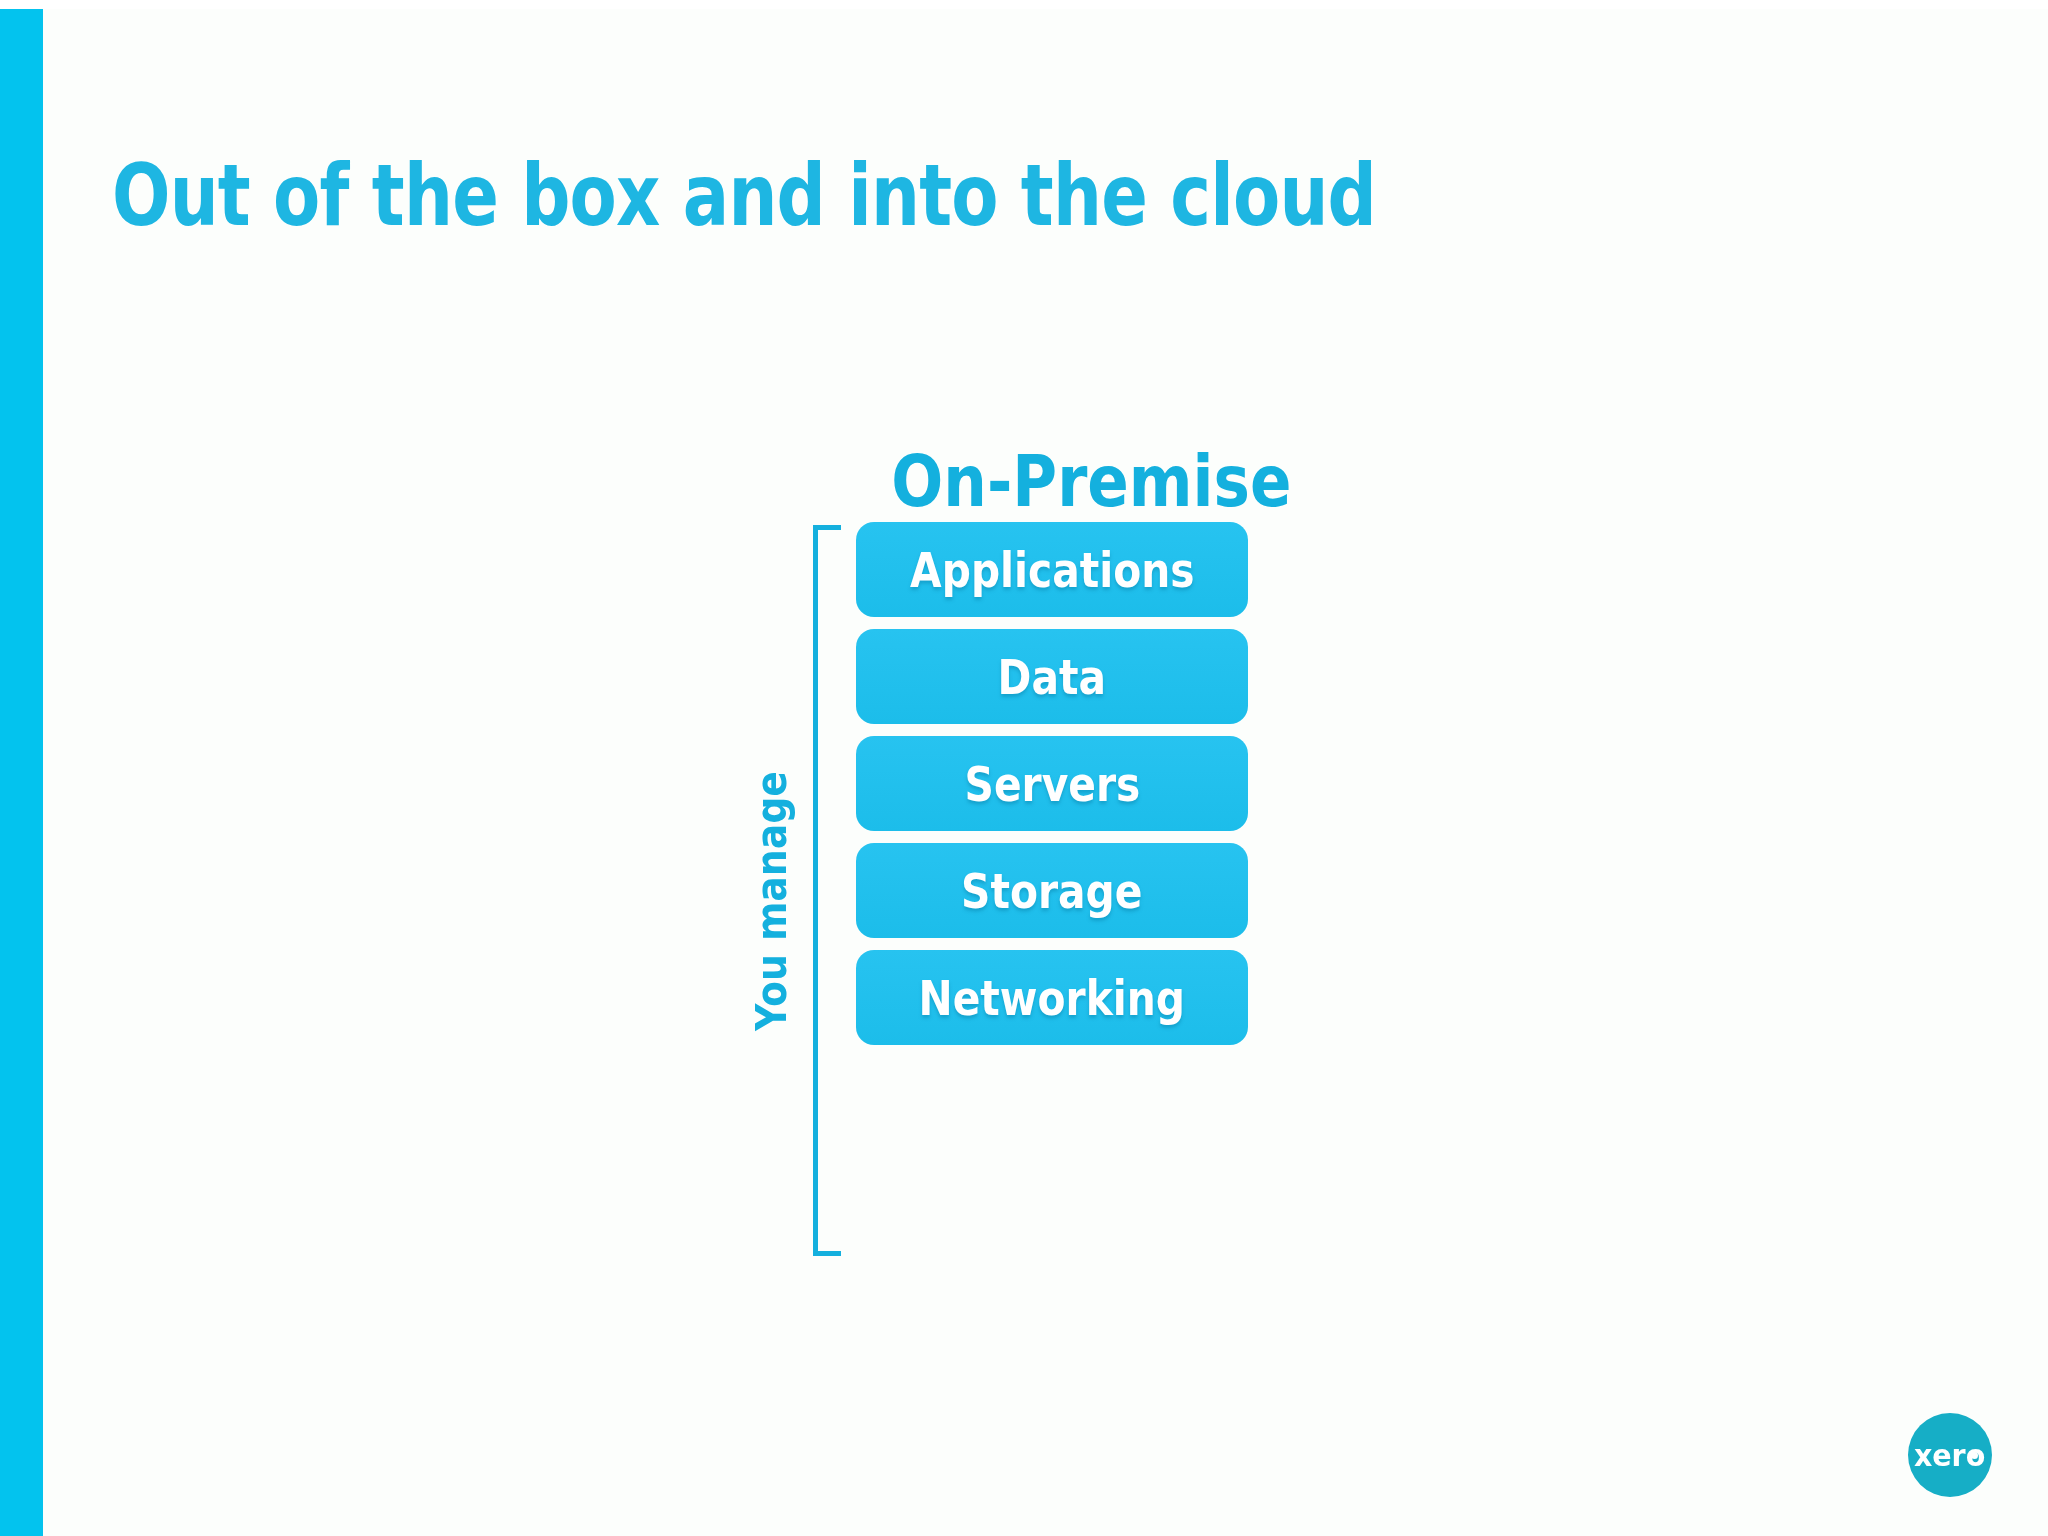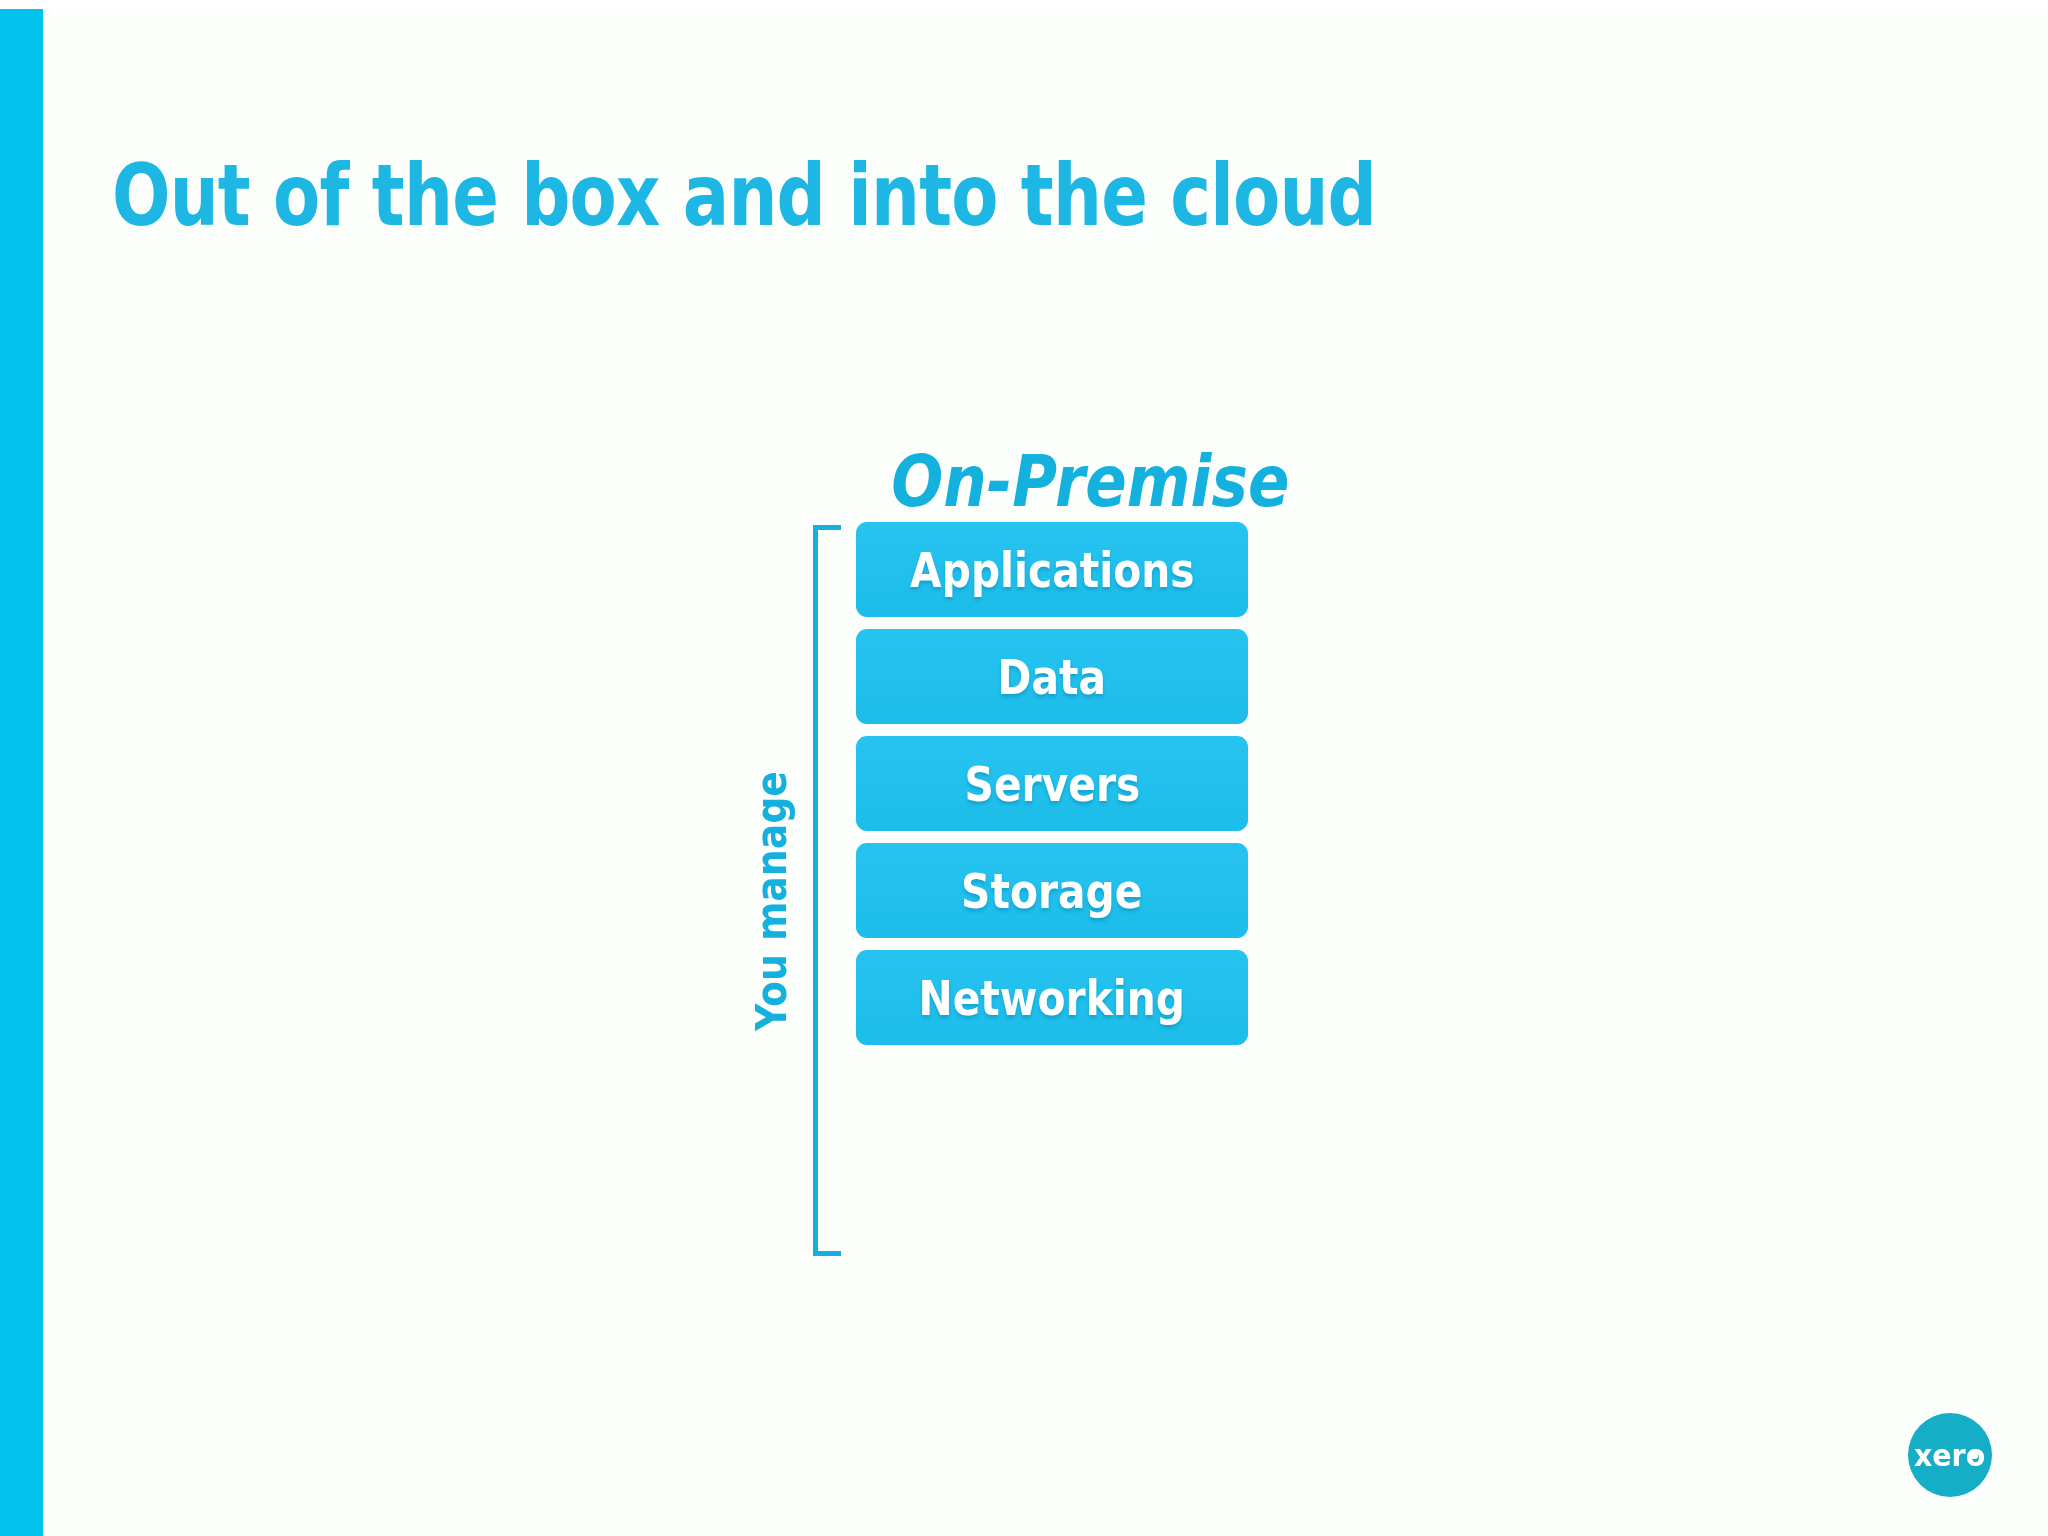--- a/index.html
+++ b/index.html
@@ -37,34 +37,33 @@
     transform:scaleX(0.80);
     transform-origin:0 50%;
     letter-spacing:-1px;
   }
   .diagram-heading{
     position:absolute;left:856px;top:376px;width:392px;
     text-align:center;
     font-size:72px;font-weight:bold;line-height:1;
     color:var(--accent);
     white-space:nowrap;
-    font-style:italic;
   }
   .diagram-heading > span{
     display:inline-block;
     transform:scaleX(0.85);
     transform-origin:50% 50%;
   }
   .stack{
     position:absolute;left:856px;top:513px;width:392px;
     display:flex;flex-direction:column;gap:12px;
   }
   .stack-layer{
     height:95px;
-    border-radius:11px;
+    border-radius:18px;
     background:linear-gradient(180deg,var(--boxfill) 0%,var(--boxfill2) 100%);
     display:flex;align-items:center;justify-content:center;
   }
   .stack-layer .layer-label{
     font-size:48px;font-weight:bold;color:var(--boxtext);
     text-shadow:0 3px 4px rgba(0,110,150,0.35);
     white-space:nowrap;
     display:inline-block;
     transform:scaleX(0.85);
     transform-origin:50% 50%;

